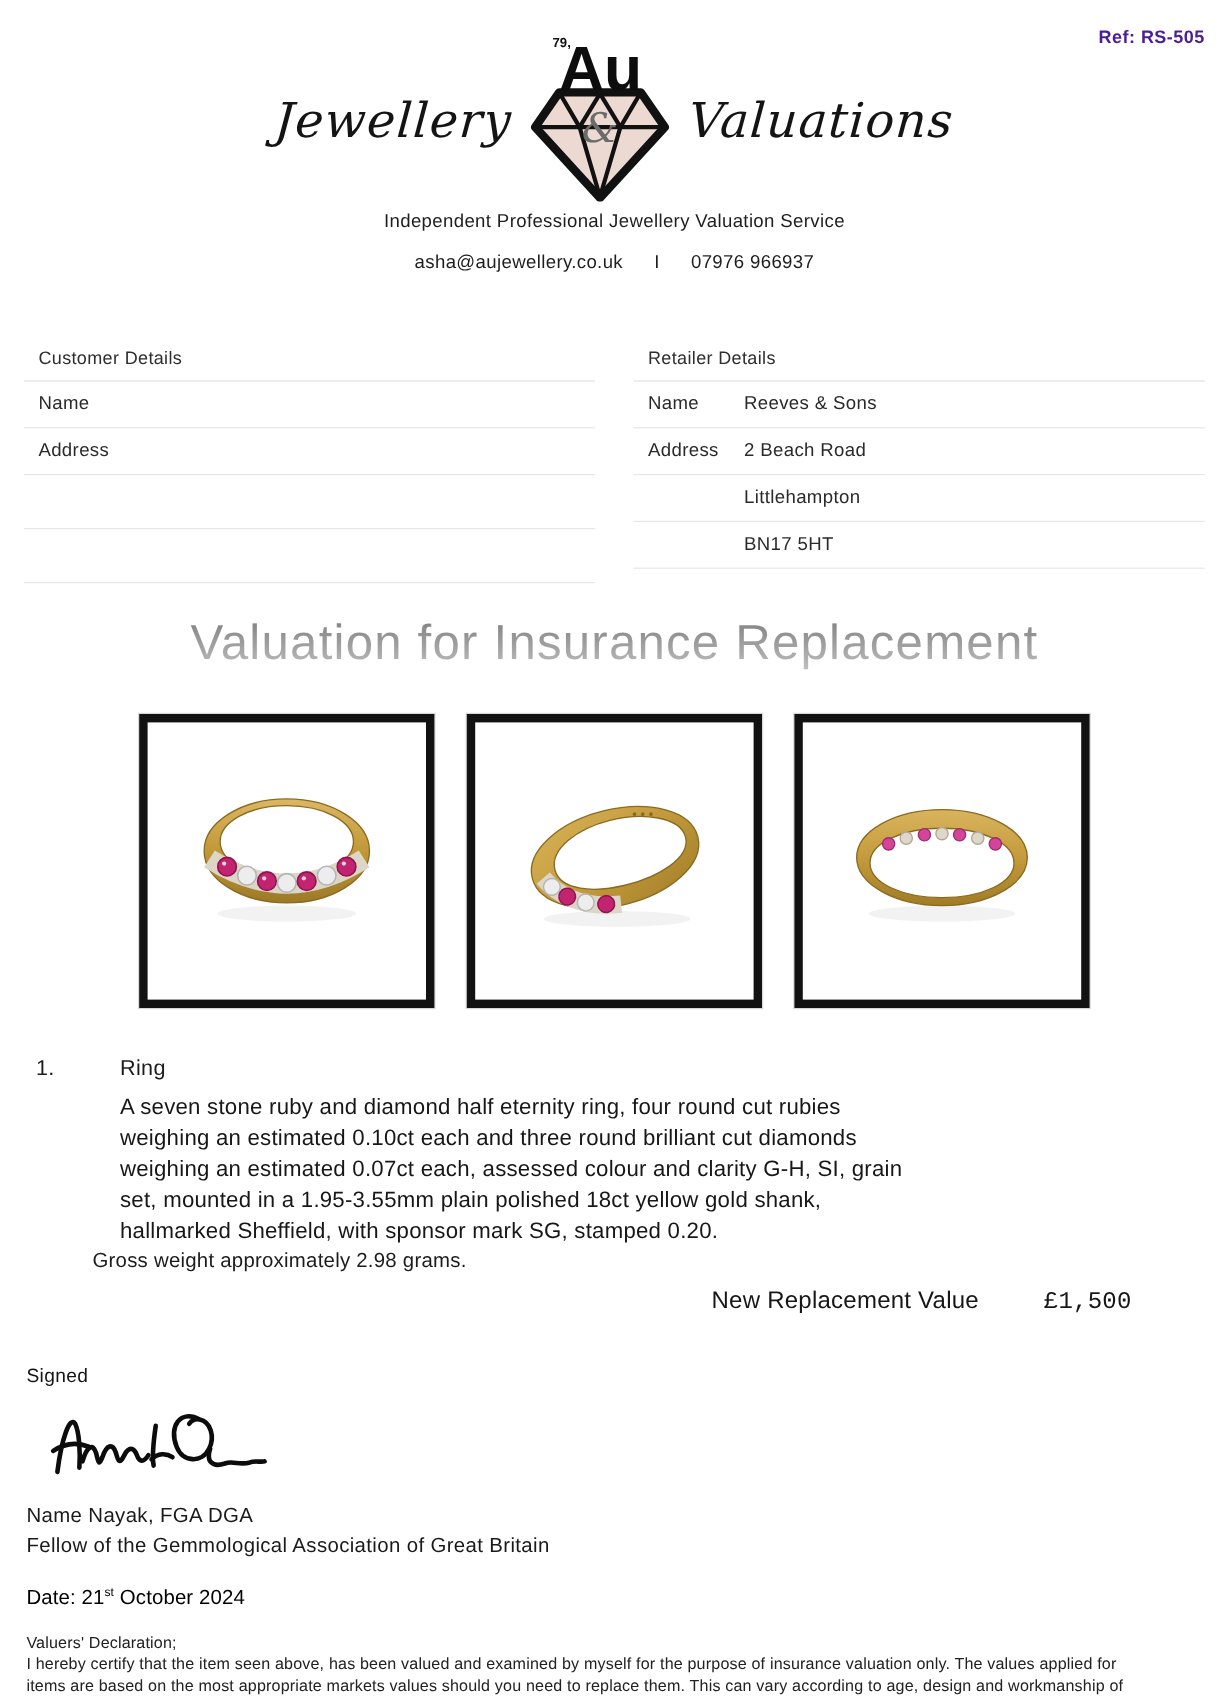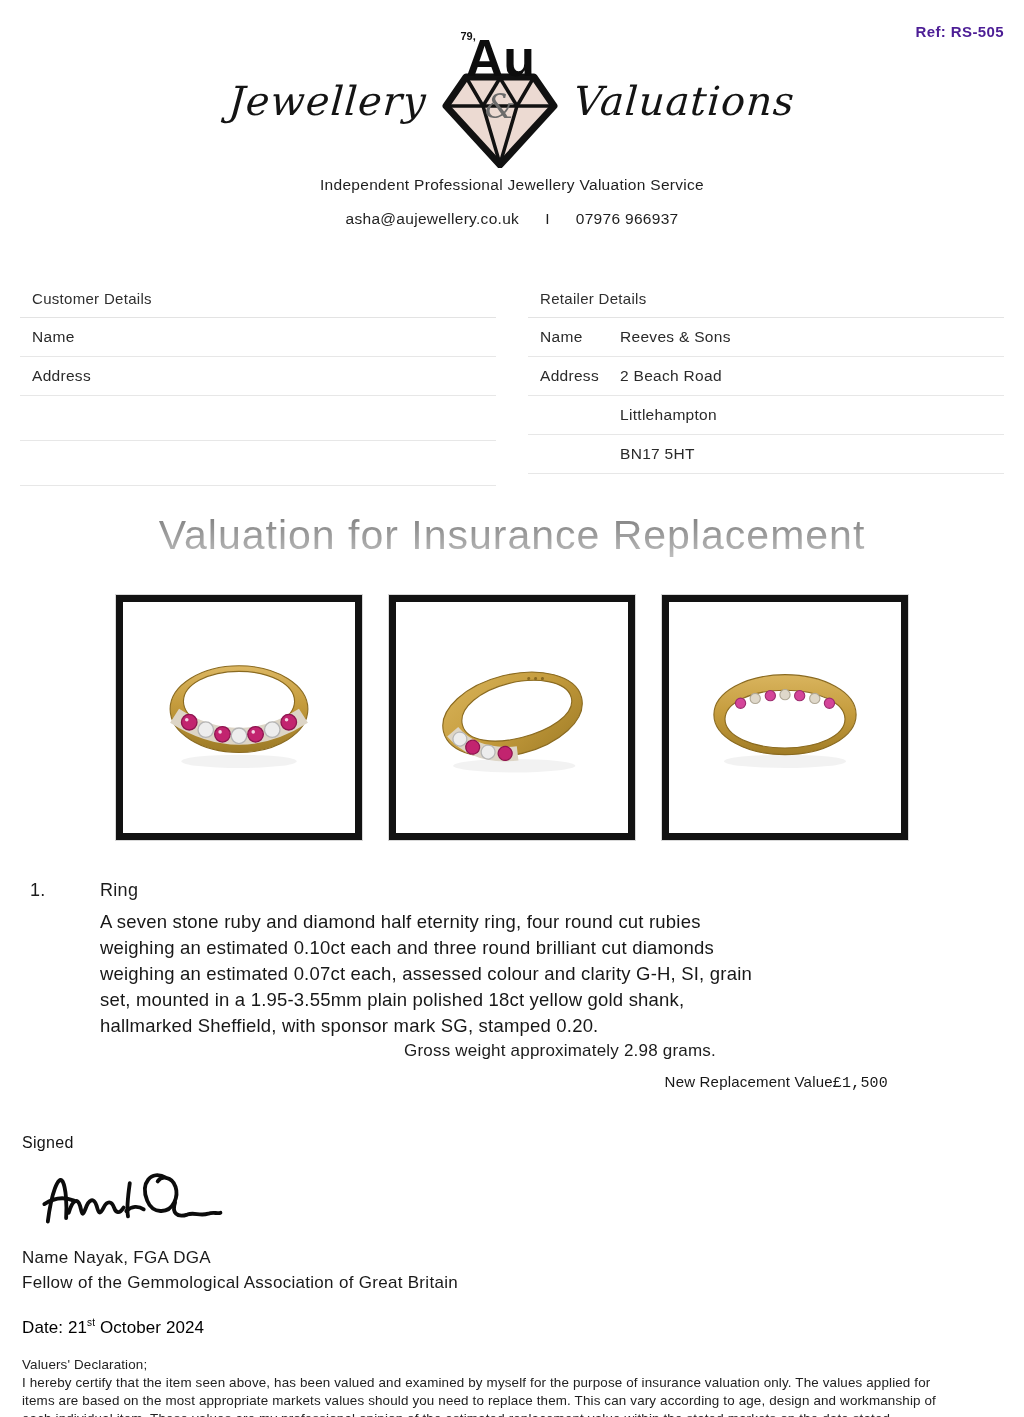--- a/index.html
+++ b/index.html
@@ -58,22 +58,22 @@
     width:246px; height:245px; border:7px solid #121212; background:#fff;
     display:flex; align-items:center; justify-content:center;
     box-shadow:0 0 0 1px #d8d8d8;
   }
 
   
   .item { padding:0 30px; margin-top:40px; }
   .item-header { display:flex; font-size:18px; color:#1c1c1c; letter-spacing:.3px; }
   .item-header .num { width:70px; flex:0 0 auto; }
   .desc { margin-left:70px; margin-top:8px; font-size:18.5px; line-height:26px; letter-spacing:.2px; white-space:pre-line; color:#171717; }
-  .gross { margin-left:96px; font-size:17px; line-height:24px; letter-spacing:.2px; color:#1c1c1c;text-align:center; }
-  .value-row { display:flex; justify-content:flex-end; align-items:baseline; margin-top:10px; margin-right:106px; font-size:15px; color:#171717; letter-spacing:.2px; }
+  .gross { margin-left:47px; font-size:17px; line-height:24px; letter-spacing:.2px; color:#1c1c1c; }
+  .value-row { display:flex; justify-content:flex-end; align-items:baseline; margin-top:10px; margin-right:51px; gap:54px; font-size:20px; color:#171717; letter-spacing:.2px; }
   .value-amount { font-family:Liberation Mono, monospace; }
 
   
   .sig-section { padding:0 22px; margin-top:42px; }
   .signed-label { font-size:16px; color:#141414; letter-spacing:.3px; }
   .sig-svg { margin-top:12px; margin-left:8px; display:block; }
   .sig-name { font-size:17px; margin-top:16px; letter-spacing:.3px; color:#1a1a1a; }
   .sig-cred { font-size:17px; margin-top:5px; letter-spacing:.3px; color:#1a1a1a; }
   .date-line { margin-top:24px; font-size:17px; font-weight:500; color:#000; letter-spacing:.1px; }
   .date-line sup { font-size:10px; }

